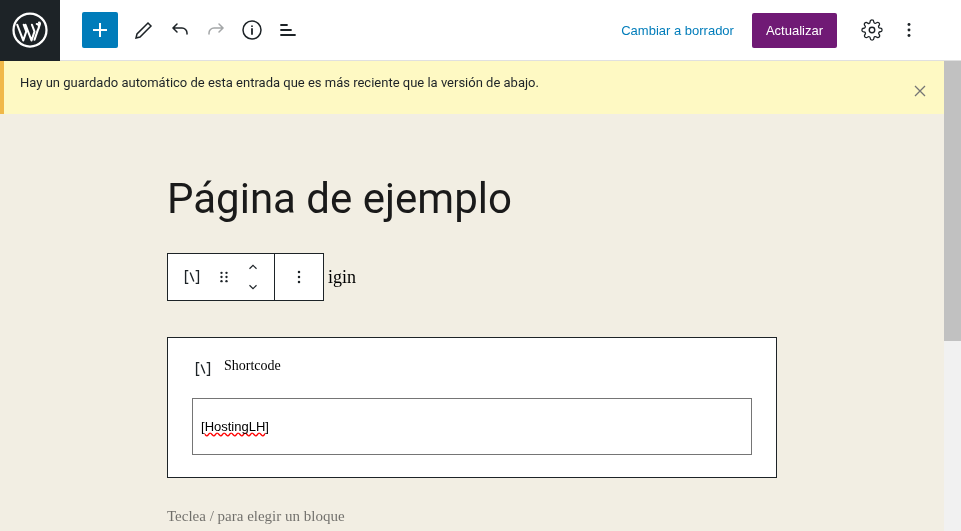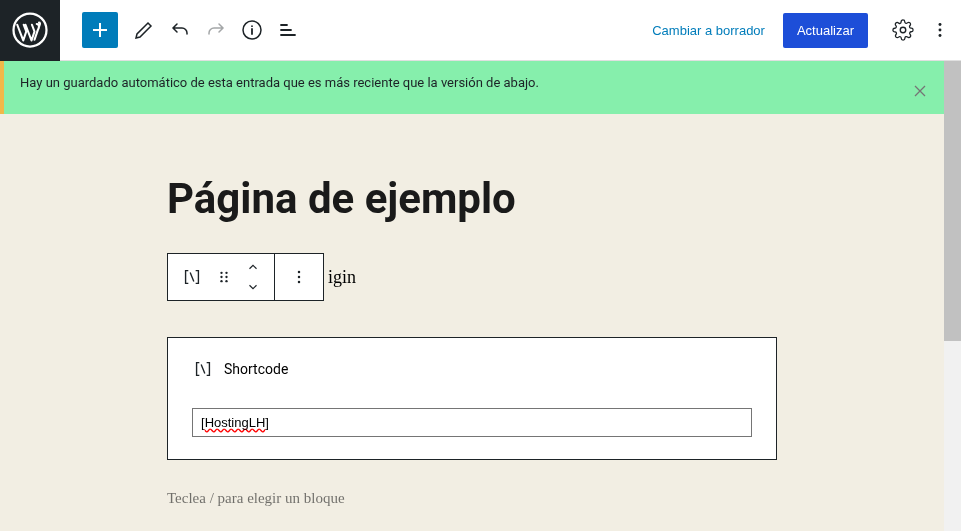--- a/index.html
+++ b/index.html
@@ -8,52 +8,52 @@
     .topbar { display: flex; align-items: center; height: 61px; border-bottom: 1px solid #e0e0e0; }
     .logo-box { width: 60px; height: 61px; background: #1d2327; display: flex; align-items: center; justify-content: center; }
     .logo-box svg { width: 36px; height: 36px; }
     
     .toolbar-left { display: flex; align-items: center; gap: 0; padding-left: 22px; }
     .tb-btn { width: 36px; height: 36px; display: flex; align-items: center; justify-content: center; cursor: pointer; border: none; background: transparent; }
     .tb-btn.add { background: #007cba; color: #fff; border-radius: 2px; margin-right: 8px; }
     .tb-icon { width: 24px; height: 24px; }
     .tb-btn.disabled { opacity: 0.4; }
     
-    .toolbar-right { margin-left: auto; display: flex; align-items: center; gap: 1px; padding-right: 3px; }
+    .toolbar-right { margin-left: auto; display: flex; align-items: center; gap: 1px; padding-right: 34px; }
     .link-btn { color: #007cba; background: transparent; border: none; padding: 10px 12px; font-size: 13px; cursor: pointer; }
-    .primary-btn { background: #1d4ed8; color: #fff; border: none; padding: 10px 14px; font-size: 13px; border-radius: 2px; cursor: pointer; margin-left: 5px; margin-right: 16px; }
+    .primary-btn { background: #701a75; color: #fff; border: none; padding: 10px 14px; font-size: 13px; border-radius: 2px; cursor: pointer; margin-left: 5px; margin-right: 16px; }
     .icon-btn { width: 36px; height: 36px; display: flex; align-items: center; justify-content: center; cursor: pointer; border: none; background: transparent; }
     
     .editor-area { position: relative; height: calc(531px - 61px); overflow-y: auto; }
     .scrollbar-track { position: absolute; right: 0; top: 61px; width: 17px; height: calc(531px - 61px); background: #f1f1f1; }
     .scrollbar-thumb { width: 100%; height: 280px; background: #c1c1c1; }
     
     .canvas { background: #f2eee3; min-height: 100%; width: calc(100% - 17px); padding-bottom: 30px; }
     
-    .notice { background: #86efac; border-left: 4px solid #f0b849; padding: 14px 48px 14px 16px; position: relative; }
+    .notice { background: #fef9c3; border-left: 4px solid #f0b849; padding: 14px 48px 14px 16px; position: relative; }
     .notice p { font-size: 13px; color: #1d2327; margin-bottom: 10px; }
     .notice a { color: #007cba; text-decoration: underline; font-size: 13px; }
     .notice-close { position: absolute; right: 12px; top: 18px; width: 24px; height: 24px; background: transparent; border: none; cursor: pointer; display: flex; align-items: center; justify-content: center; }
     
     .content { max-width: 610px; margin: 0 auto; padding-top: 60px; }
-    .page-title { font-size: 42px; font-weight: 700; color: #1a1a1a; margin-bottom: 30px; }
+    .page-title { font-size: 42px; font-weight: 400; color: #1a1a1a; margin-bottom: 30px; }
     
     .block-toolbar-row { display: flex; align-items: center; }
     .block-toolbar { display: inline-flex; border: 1px solid #1d2327; background: #fff; height: 48px; }
     .block-section { display: flex; align-items: center; padding: 0 6px; }
     .block-section.border-r { border-right: 1px solid #1d2327; }
     .block-tb-btn { width: 36px; height: 48px; display: flex; align-items: center; justify-content: center; background: transparent; border: none; cursor: pointer; }
     .block-tb-stacked { width: 30px; display: flex; flex-direction: column; align-items: center; justify-content: center; }
     .block-tb-stacked button { height: 20px; width: 30px; background: transparent; border: none; cursor: pointer; display: flex; align-items: center; justify-content: center; }
     .trailing-text { font-family: Georgia, serif; font-size: 18px; margin-left: 4px; }
     
     .shortcode-block { border: 1px solid #1d2327; background: #fff; padding: 20px 24px 22px; margin-top: 36px; }
-    .shortcode-header { display: flex; align-items: center; gap: 10px; margin-bottom: 28px; }
+    .shortcode-header { display: flex; gap: 10px; margin-bottom: 18px; font-family: Liberation Serif, serif; }
     .shortcode-label { font-size: 14px; }
-    .shortcode-input { width: 100%; border: 1px solid #757575; padding: 6px 8px; font-size: 13px; font-family: -apple-system, sans-serif; }
+    .shortcode-input { width: 100%; border: 1px solid #757575; padding: 20px 8px; font-size: 13px; font-family: -apple-system, sans-serif; }
     .shortcode-input .underlined { text-decoration: underline wavy red; text-decoration-skip-ink: none; }
     
     .prompt-text { font-family: Georgia, serif; font-size: 15px; color: rgba(30,30,30,0.62); margin-top: 30px; }
   </style>
 </head>
 <body>
 
 <div class="topbar">
   <div class="logo-box">
     <svg viewBox="0 0 24 24" fill="none">

